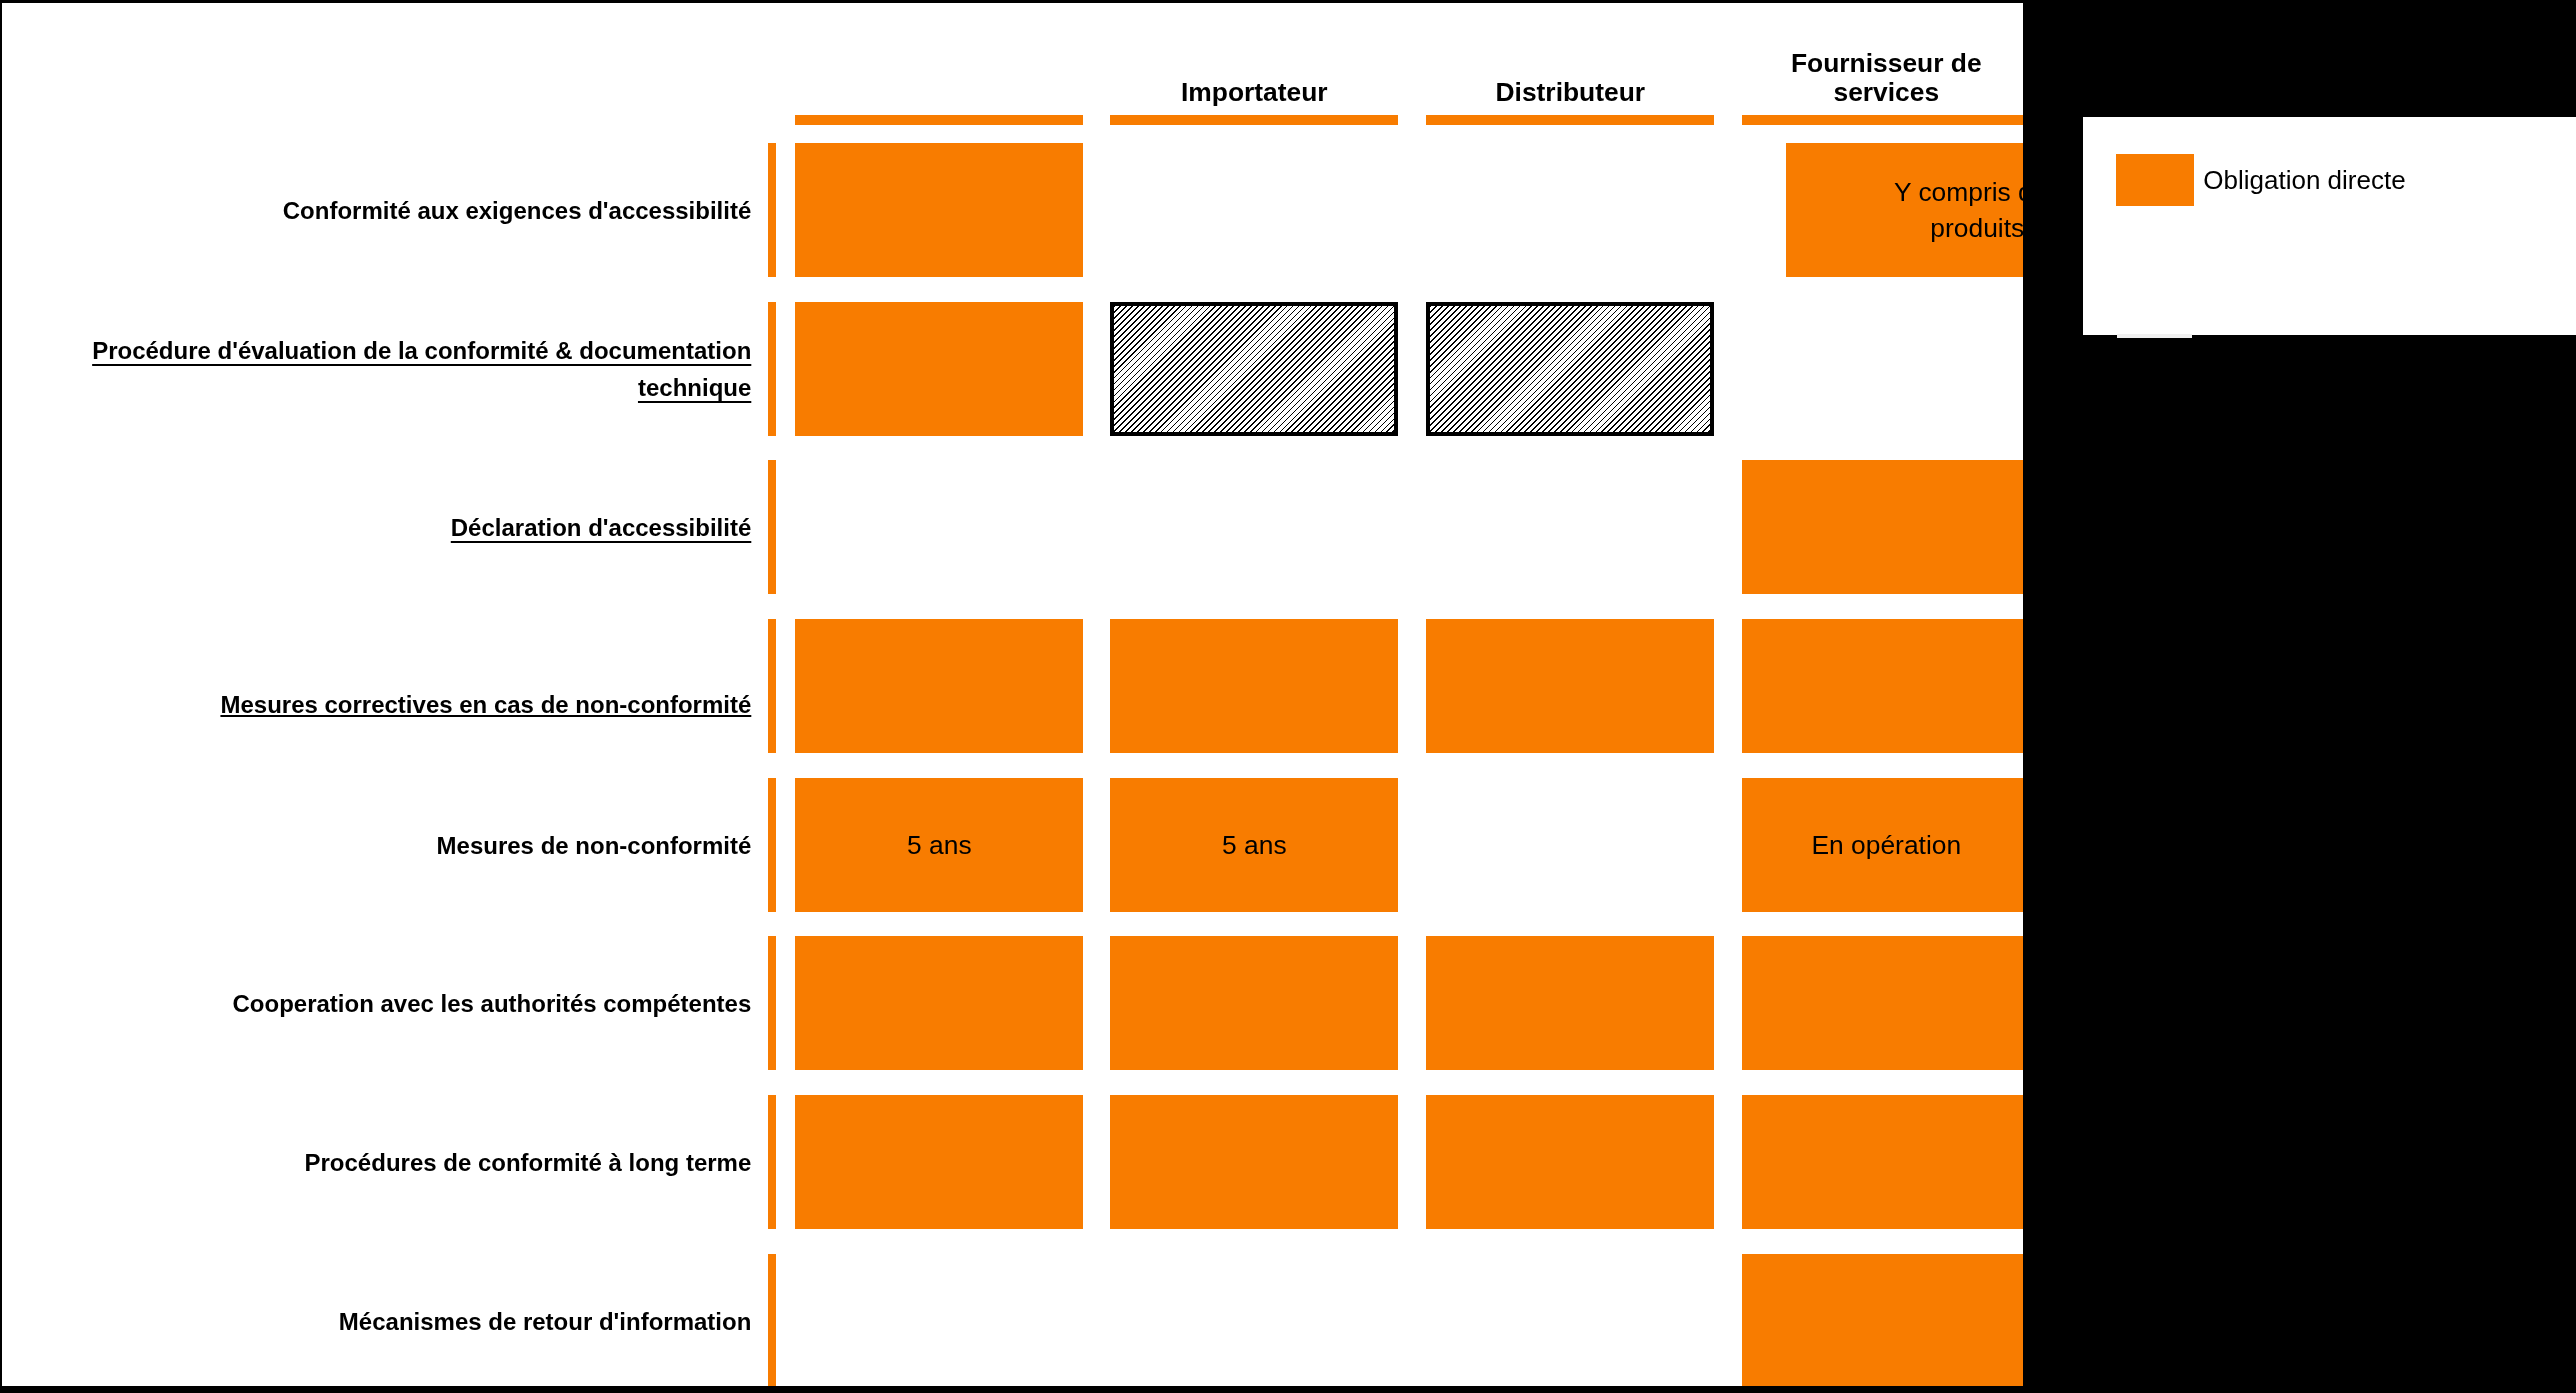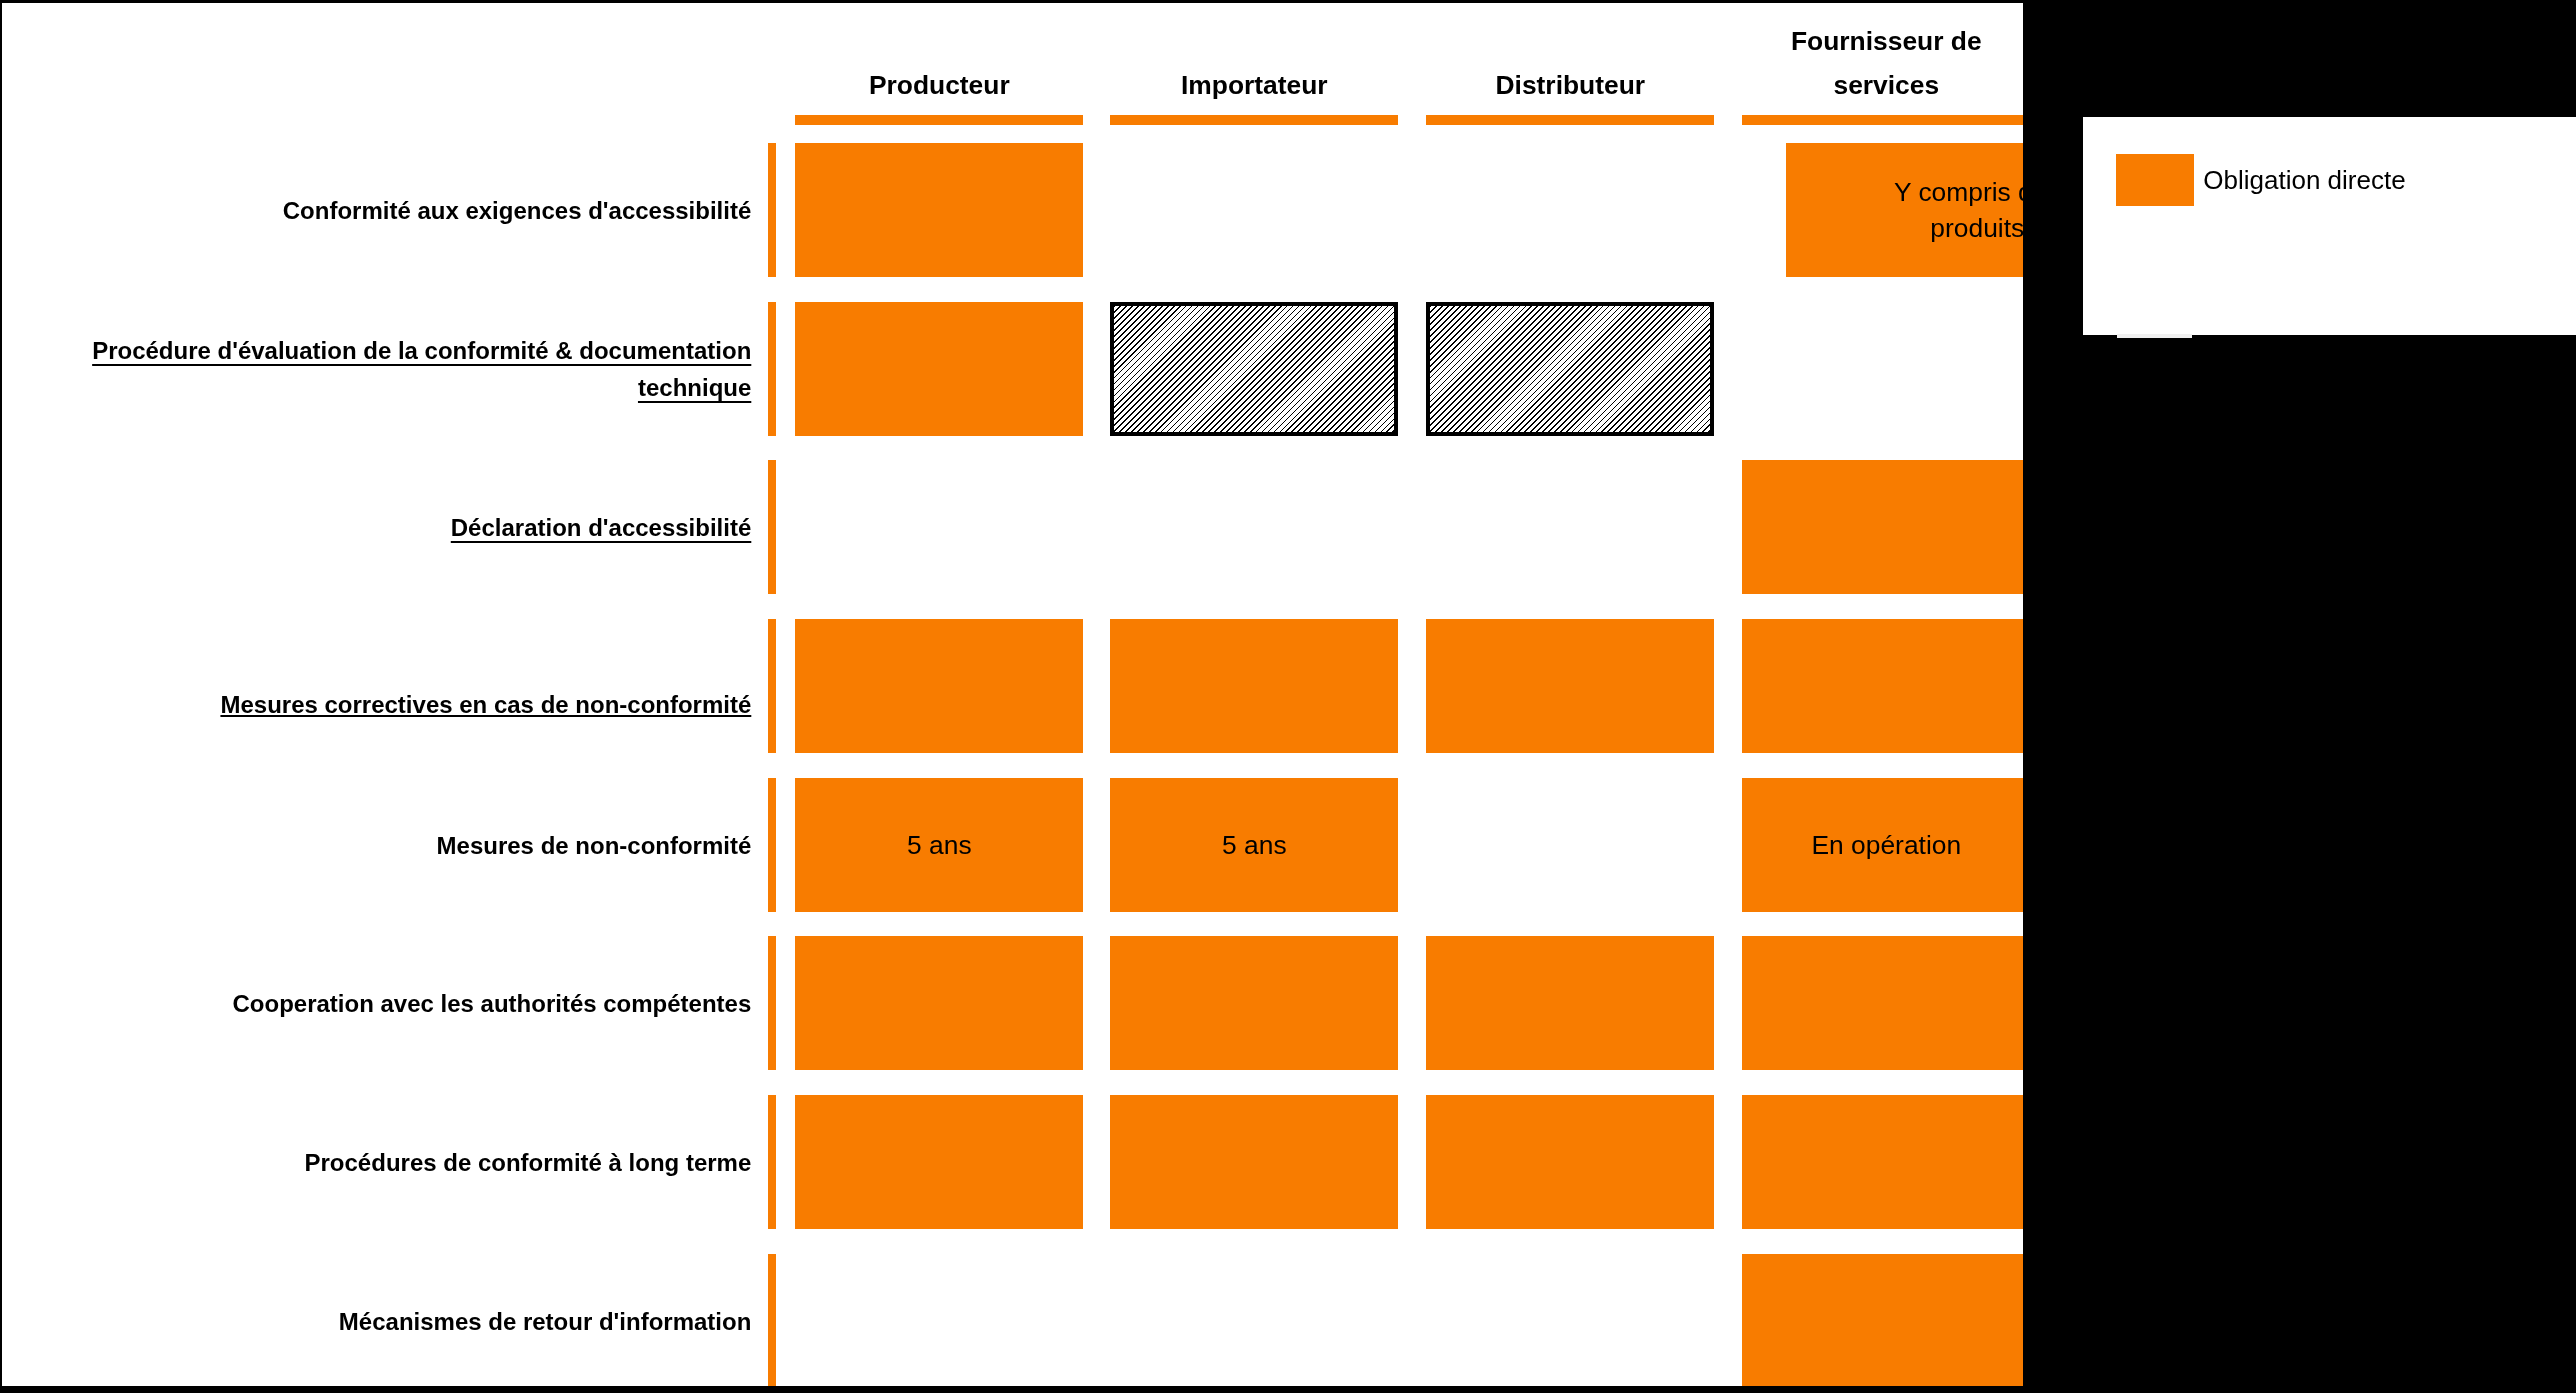--- a/index.html
+++ b/index.html
@@ -8,21 +8,21 @@
     overflow:hidden;font-family:"Liberation Sans","DejaVu Sans",sans-serif;color:#000;
   }
   #canvas{
     position:absolute;left:2.3px;top:3.1px;width:2021px;height:1383px;
     background:#fff;overflow:hidden;
   }
   
   .col-header{
     position:absolute;top:6.2px;width:288px;height:98px;
     display:flex;align-items:flex-end;justify-content:center;
-    text-align:center;font-weight:bold;font-size:26.4px;line-height:44px;
+    text-align:center;font-weight:bold;font-size:26.4px;line-height:29px;
   }
   .col-underline{
     position:absolute;top:112px;width:288px;height:10px;background:var(--accent);
   }
   
   .row-label{
     position:absolute;left:0;width:749px;height:134px;
     display:flex;align-items:center;justify-content:flex-end;
     text-align:right;font-weight:bold;font-size:24px;line-height:37px;
   }
@@ -54,21 +54,20 @@
   .legend-label{margin-left:9.3px;font-size:26px;font-weight:400;white-space:nowrap;}
   #legend-stub{
     position:absolute;left:2117px;top:334px;width:75px;height:3.9px;background:#f0f0f0;
   }
 </style>
 </head>
 <body>
 
 <div id="stage">
   <div id="canvas">
-      <div class="col-header" style="left: 793px;">Producteur</div>
       <div class="col-underline" style="left: 793px;"></div>
       <div class="col-header" style="left: 1108px;">Importateur</div>
       <div class="col-underline" style="left: 1108px;"></div>
       <div class="col-header" style="left: 1424px;">Distributeur</div>
       <div class="col-underline" style="left: 1424px;"></div>
       <div class="col-header" style="left: 1740px;">Fournisseur de services</div>
       <div class="col-underline" style="left: 1740px;"></div>
       <div class="row-label" style="top: 140px;">Conformité aux exigences d'accessibilité</div>
       <div class="row-bar" style="top: 140px;"></div>
       <div class="cell direct" style="left: 793px; top: 140px;"></div>

